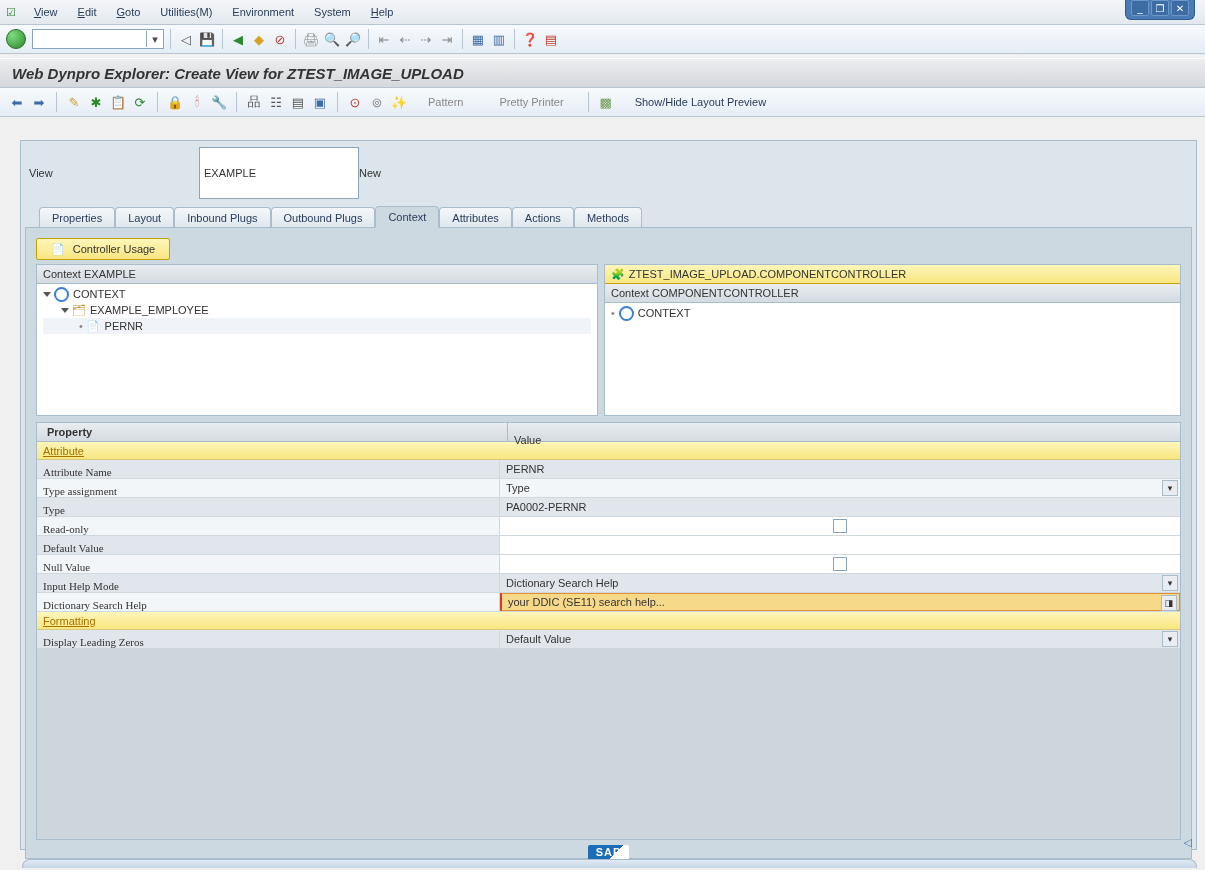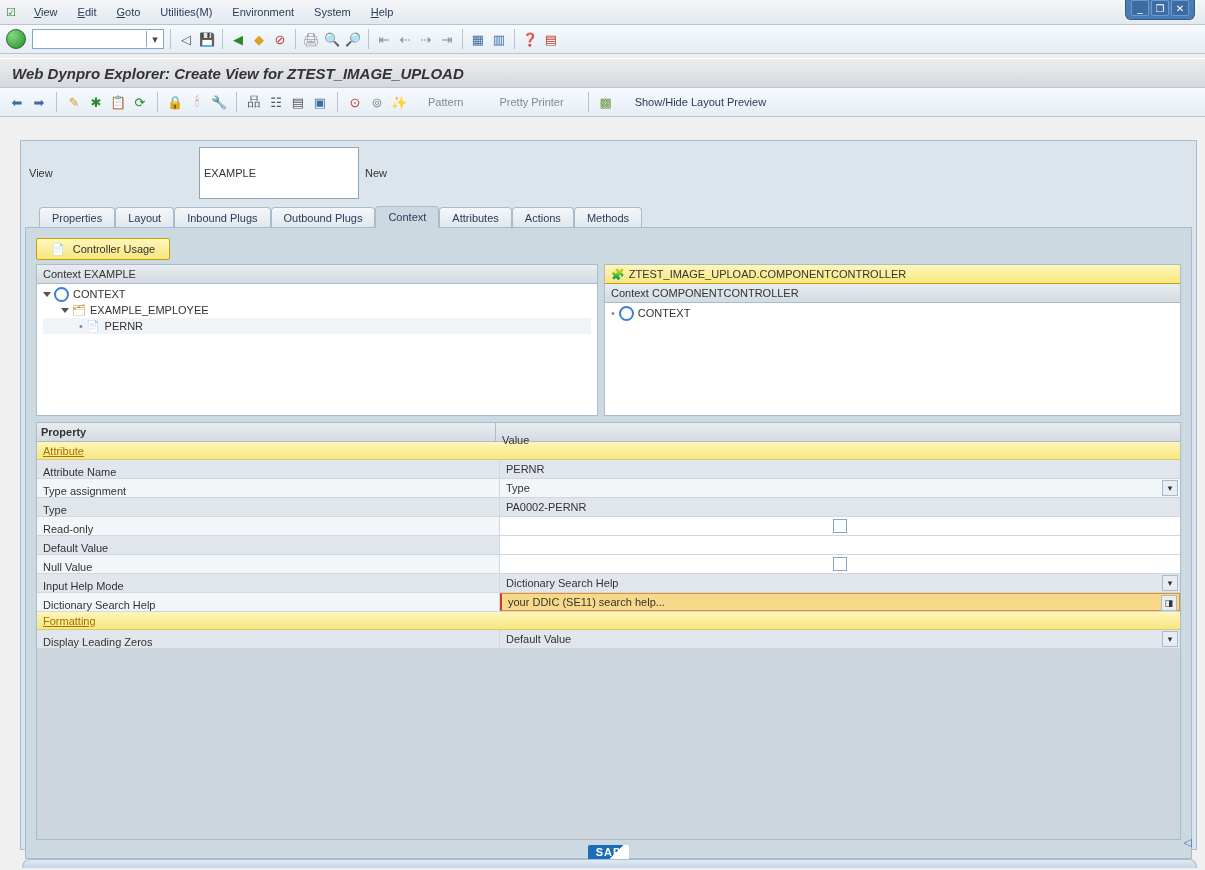--- a/index.html
+++ b/index.html
@@ -22,21 +22,21 @@
   
   .tb2{height:28px;background:linear-gradient(#f7fafd,#e5edf5);border-bottom:1px solid #b8c4cf;display:flex;align-items:center;padding:0 8px;gap:4px;}
   .tb2 .ico{width:18px;height:18px;display:flex;align-items:center;justify-content:center;font-size:13px;cursor:pointer;}
   .tb2 .sep{width:1px;height:20px;background:#b8c4cf;margin:0 4px;}
   .tb2 .txtbtn{color:#888;margin:0 16px;cursor:default;}
   
   .main{position:absolute;left:20px;right:8px;top:140px;bottom:20px;background:#dbe5eb;border:1px solid #a9bccc;}
   .viewrow{display:flex;align-items:center;padding:6px 8px;}
   .viewrow .lbl{width:170px;}
   .viewrow .fld{width:150px;height:18px;border:1px solid #8aa5bc;background:#fff;padding:16px 4px;display:flex;align-items:center;}
-  .viewrow .newlbl{margin-left:6px;}
+  .viewrow .newlbl{}
   
   .tabs{display:flex;align-items:flex-end;height:22px;padding-left:18px;}
   .tab{height:20px;padding:0 12px;border:1px solid #a9bccc;border-bottom:none;border-radius:4px 4px 0 0;background:linear-gradient(#f4f7fa,#dee7ed);margin-right:0;display:flex;align-items:center;color:#2a3c5a;cursor:pointer;position:relative;top:1px;}
   .tab.active{background:#cdd9e1;border-bottom:1px solid #cdd9e1;z-index:2;}
   .tabcontent{background:#cdd9e1;border:1px solid #a9bccc;margin:0 4px;padding:10px;position:relative;}
   
   .ctrlbtn{display:inline-flex;align-items:center;height:20px;border:1px solid #c2a200;background:linear-gradient(#fff6ba,#f7e680);padding:0 14px;border-radius:2px;cursor:pointer;margin-bottom:4px;}
   .ctrlbtn .pgicon{margin-right:8px;}
   
   .split{display:flex;gap:6px;}
@@ -50,27 +50,27 @@
   .indent1{padding-left:18px;}
   .indent2{padding-left:36px;}
   .circ{display:inline-block;width:11px;height:11px;border:2px solid #3a7fd4;border-radius:50%;margin-right:4px;}
   .caret{display:inline-block;width:0;height:0;border-left:4px solid transparent;border-right:4px solid transparent;border-top:5px solid #555;margin-right:3px;}
   .nodeico{color:#c98a2b;margin-right:4px;}
   .leafico{color:#8aa5bc;margin-right:4px;}
   .dot{color:#888;margin-right:4px;}
   
   .proptable{margin-top:6px;border:1px solid #a9bccc;background:#fff;}
   .proptable .hdr{display:flex;background:linear-gradient(#e9edf1,#d4dbe1);border-bottom:1px solid #a9bccc;height:18px;}
-  .proptable .hdr .col1{flex:0 0 450px;padding:0 4px;display:flex;align-items:center;border-right:1px solid #a9bccc;font-weight:bold;}
+  .proptable .hdr .col1{flex:0 0 450px;padding:0 10px;display:flex;align-items:center;border-right:1px solid #a9bccc;font-weight:bold;}
   .proptable .hdr .col2{flex:1;padding:0 6px;display:flex;align-items:center;font-weight:normal;margin-top:16px;}
   .proptable .sechdr{background:linear-gradient(#fff6ba,#f7e680);color:#a37200;text-decoration:underline;height:17px;display:flex;align-items:center;padding:0 6px;border-bottom:1px solid #d6c97c;}
   .proptable .row{display:flex;height:18px;border-bottom:1px solid #cfd8df;}
   .proptable .row:nth-child(odd){background:#e0e6ec;}
   .proptable .row:nth-child(even){background:#f3f6f8;}
-  .proptable .row .c1{flex:0 0 450px;padding:12px 6px;display:flex;align-items:center;border-right:1px solid #cfd8df;}
+  .proptable .row .c1{flex:0 0 450px;padding:12px 6px;display:flex;align-items:center;border-right:1px solid #cfd8df;font-family:Liberation Serif, serif;}
   .proptable .row .c2{flex:1;padding:0 6px;display:flex;align-items:center;position:relative;}
   .proptable .row .c2.white{background:#fff;}
   .proptable .row .c2 .chk{margin:0 auto;width:12px;height:12px;border:1px solid #8aa5bc;background:#fff;}
   .ddico{position:absolute;right:2px;top:1px;width:14px;height:14px;border:1px solid #a9bccc;background:#e9edf1;display:flex;align-items:center;justify-content:center;font-size:9px;}
   .highl{background:#f7d98a !important;border:1px solid #e09030 !important;border-left:2px solid #d43a2a !important;}
   .propscroll{height:500px;overflow:hidden;}
   
   .saplogo{position:absolute;left:0;right:0;bottom:-14px;height:18px;display:flex;justify-content:center;}
   .saplogo .badge{display:inline-block;padding:1px 8px;background:linear-gradient(135deg,#1c6db8 60%,#fff 60%);color:#fff;font-weight:bold;font-size:11px;letter-spacing:1px;border-radius:2px;text-align:center;}
   .footarrow{position:absolute;right:4px;bottom:0;color:#3d6ca5;font-size:11px;}

